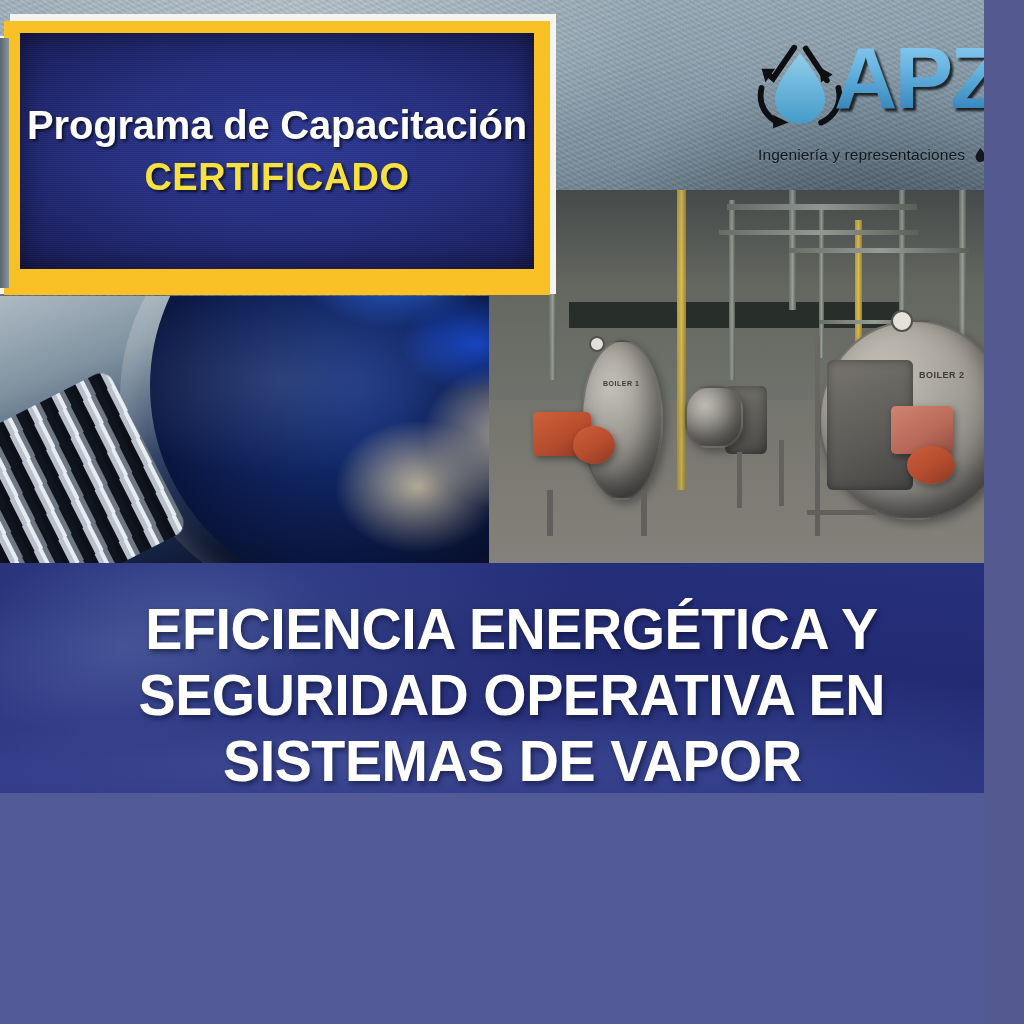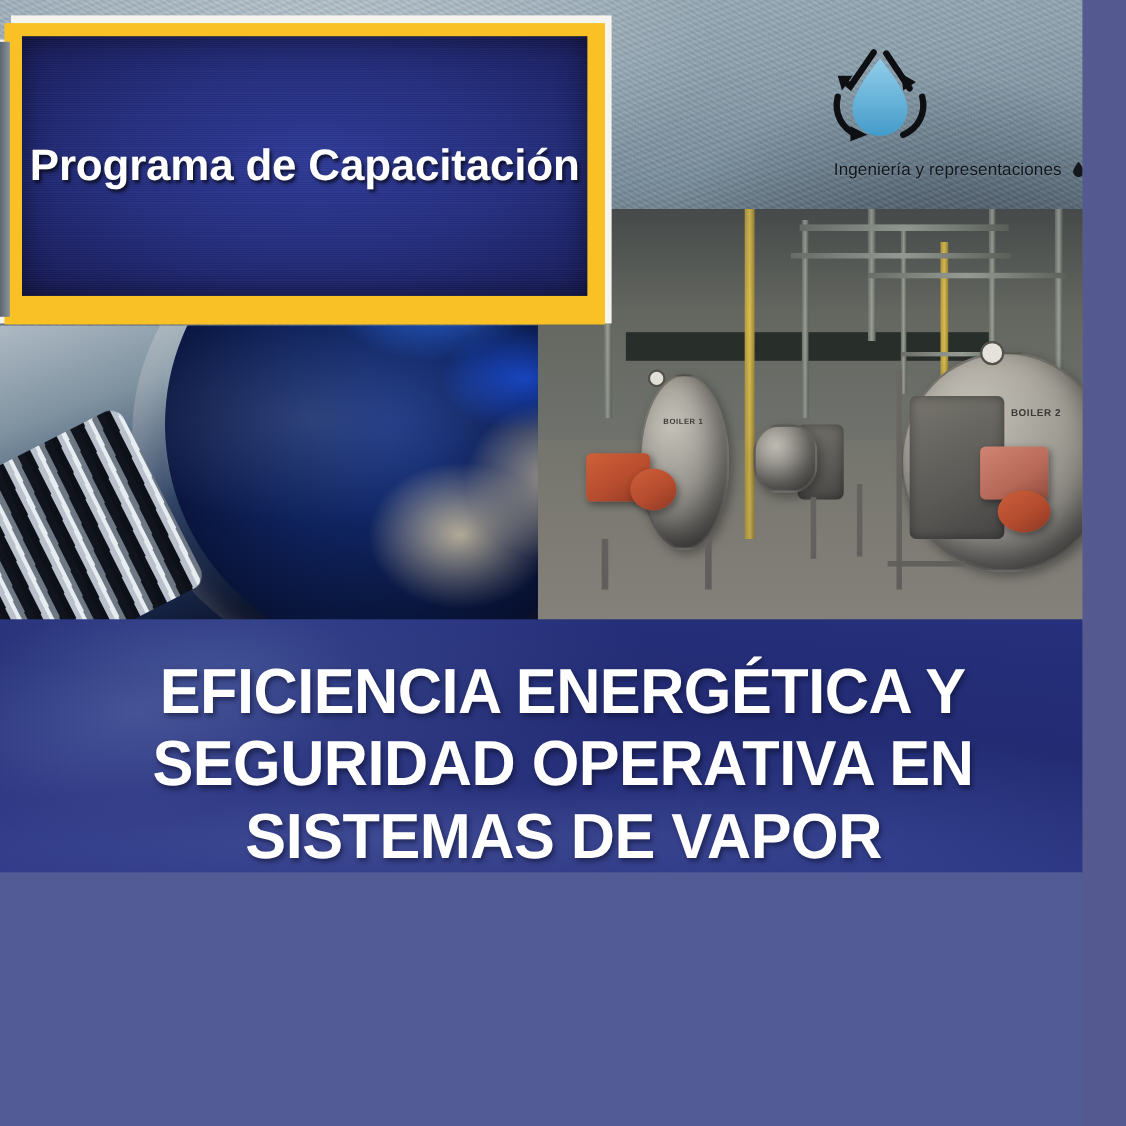--- a/index.html
+++ b/index.html
@@ -270,20 +270,21 @@
   </div>
 
   <div class="plaque">
     <div class="white-frame"></div>
     <div class="white-frame2"></div>
     <div class="gold"></div>
     <div class="navy"></div>
     <div class="edge-left"></div>
     <div class="cert-text">
       <div class="cert-line1">Programa de Capacitación</div>
+      <div class="cert-line2">CERTIFICADO</div>
     </div>
   </div>
 
   <div class="logo">
     <svg class="drop-mark" viewBox="0 0 100 100">
       <path d="M50 14 C50 14 76 44 76 61 C76 76 64 87 50 87 C36 87 24 76 24 61 C24 44 50 14 50 14 Z" fill="#58b3e0"></path>
       <path d="M50 14 C50 14 76 44 76 61 C76 76 64 87 50 87 C36 87 24 76 24 61 C24 44 50 14 50 14 Z" fill="url(#dg)" opacity="0.35"></path>
       <defs>
         <linearGradient id="dg" x1="0" y1="0" x2="0" y2="1">
           <stop offset="0%" stop-color="#ffffff"></stop>
@@ -292,20 +293,21 @@
       </defs>
 
       <path d="M44 8 L22 40 L16 35" stroke="#0d0f12" stroke-width="6" fill="none" stroke-linecap="round"></path>
       <polygon points="10,30 24,30 14,44" fill="#0d0f12"></polygon>
       <path d="M56 9 L78 42" stroke="#0d0f12" stroke-width="6" fill="none" stroke-linecap="round"></path>
       <polygon points="84,36 72,44 70,28" fill="#0d0f12"></polygon>
       <path d="M10 50 C6 66 14 80 28 86" stroke="#0d0f12" stroke-width="6" fill="none" stroke-linecap="round"></path>
       <polygon points="22,92 22,78 38,86" fill="#0d0f12"></polygon>
       <path d="M90 50 C94 66 86 80 72 86" stroke="#0d0f12" stroke-width="6" fill="none" stroke-linecap="round"></path>
     </svg>
+    <div class="apz">APZ</div>
     <div class="tagline">
       <span>Ingeniería y representaciones</span>
       <svg class="tag-drop" width="11" height="14" viewBox="0 0 11 14">
         <path d="M5.5 0 C5.5 0 10.5 6 10.5 9 C10.5 11.8 8.3 14 5.5 14 C2.7 14 0.5 11.8 0.5 9 C0.5 6 5.5 0 5.5 0 Z" fill="#14181e"></path>
       </svg>
     </div>
   </div>
 
   <div class="band-dark"></div>
   <div class="band-light"></div>

